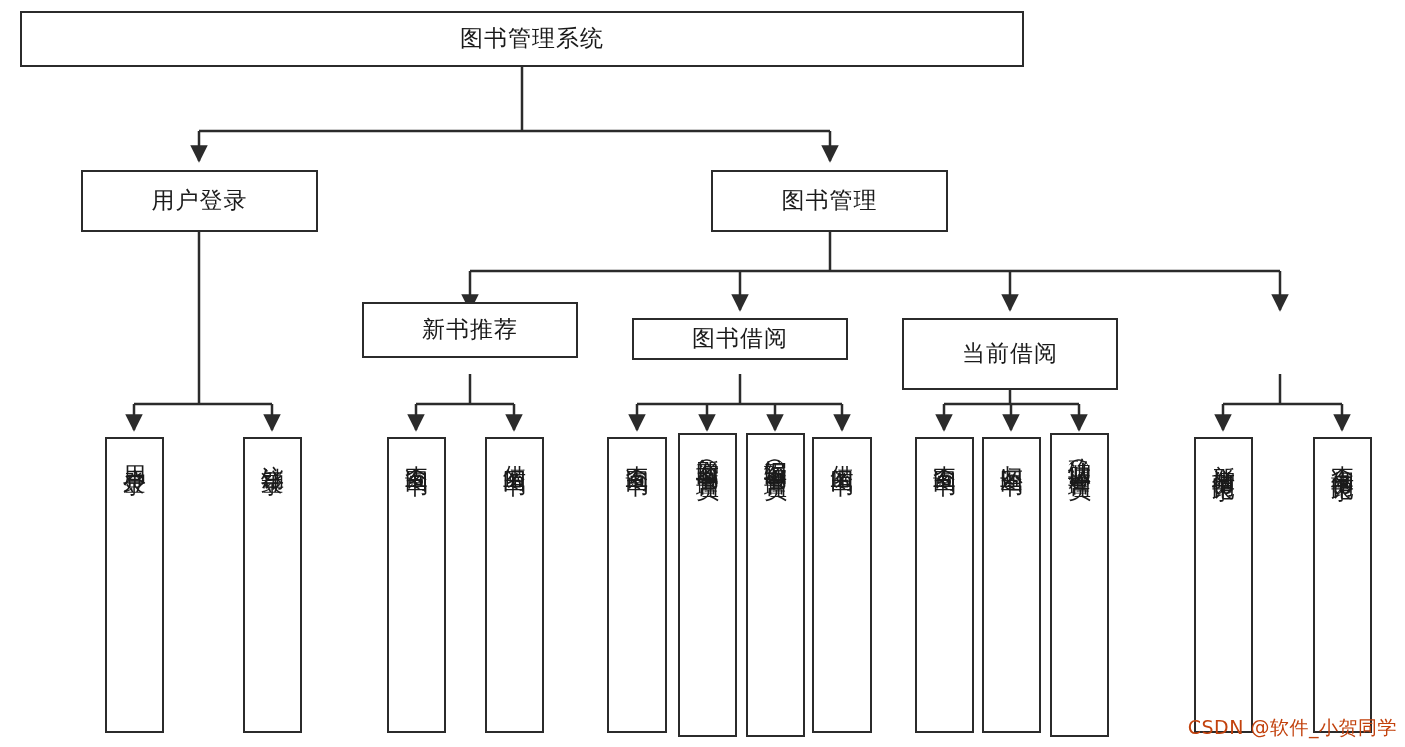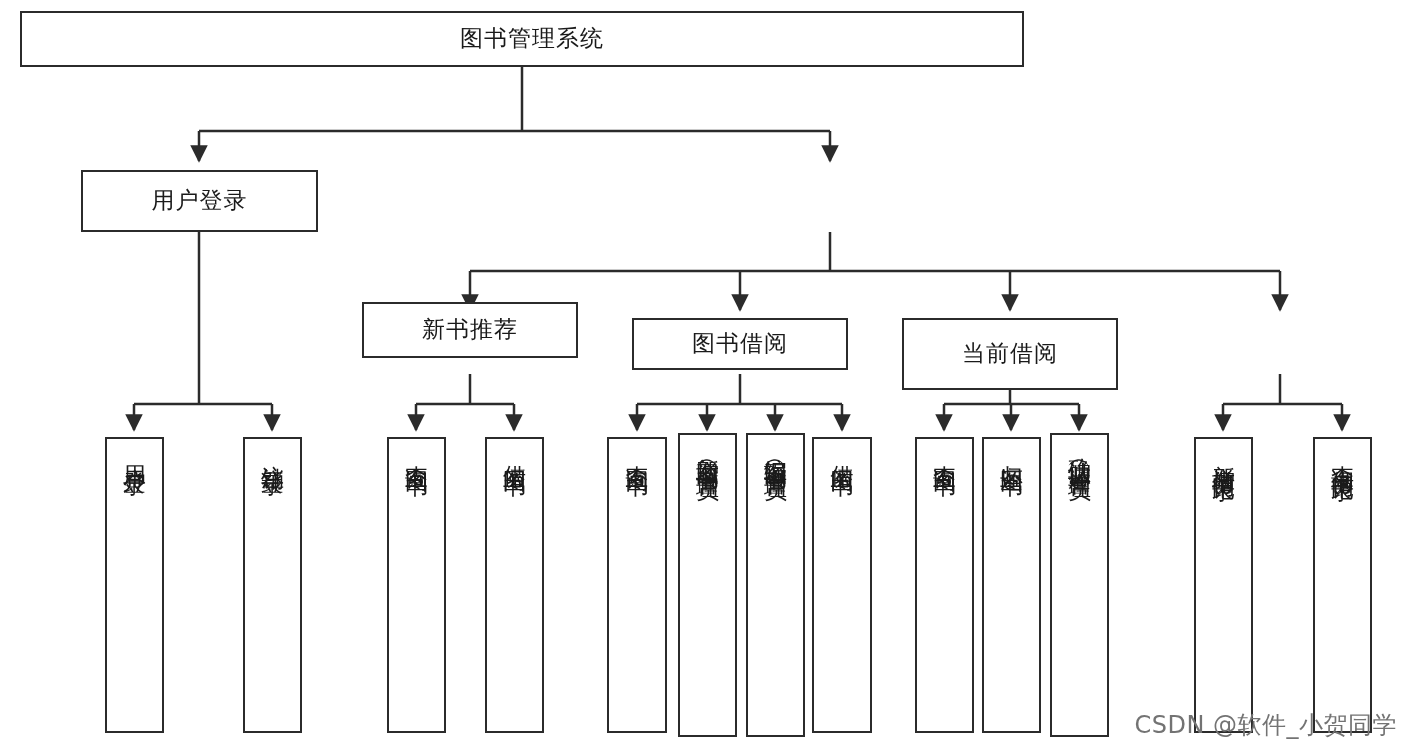--- a/index.html
+++ b/index.html
@@ -59,22 +59,22 @@
     letter-spacing: 3px;
     display: block;
   }
   .node.leaf.tall {
     padding-top: 5px;
   }
   .watermark {
     position: absolute;
     right: 8px;
     bottom: 6px;
-    font-size: 24px;
-    color: #737373;
+    font-size: 19px;
+    color: #c2410c;
     letter-spacing: 0.5px;
     white-space: nowrap;
     font-family: "DejaVu Sans", "Liberation Sans", sans-serif;
   }
 </style>
 </head>
 <body>
 
 <div id="canvas">
 
@@ -128,25 +128,28 @@
     </g>
   </svg>
 
   <div class="node root horiz" style="left:20px; top:11px; width:1004px; height:56px;">
     <span>图书管理系统</span>
   </div>
 
   <div class="node horiz" style="left:81px; top:170px; width:237px; height:62px;">
     <span>用户登录</span>
   </div>
+  <div class="node horiz" style="left:711px; top:170px; width:237px; height:62px;">
+    <span>图书管理</span>
+  </div>
 
   <div class="node horiz" style="left:362px; top:302px; width:216px; height:56px;">
     <span>新书推荐</span>
   </div>
-  <div class="node horiz" style="left:632px; top:318px; width:216px; height:52px;">
+  <div class="node horiz" style="left:632px; top:318px; width:216px; height:42px;">
     <span>图书借阅</span>
   </div>
   <div class="node horiz" style="left:902px; top:318px; width:216px; height:72px;">
     <span>当前借阅</span>
   </div>
 
   <div class="node leaf" style="left:105px; top:437px; width:59px; height:296px;">
     <span class="vtext">用户登录</span>
   </div>
   <div class="node leaf" style="left:243px; top:437px; width:59px; height:296px;">

